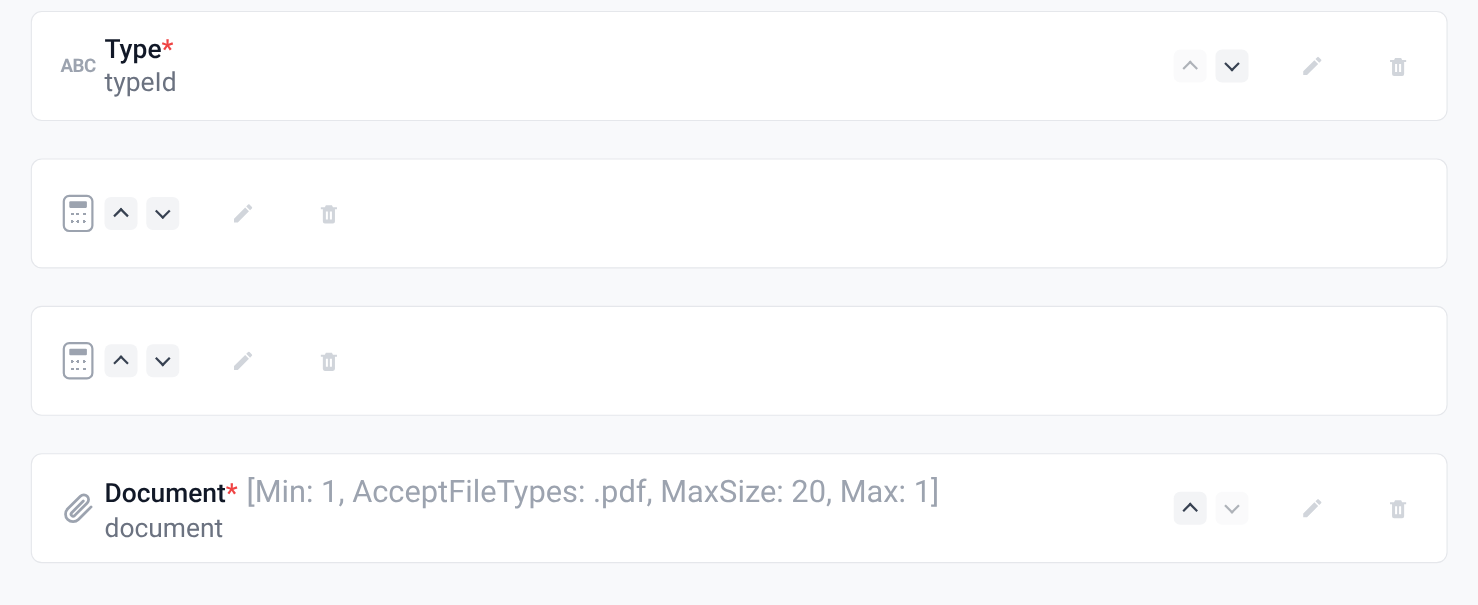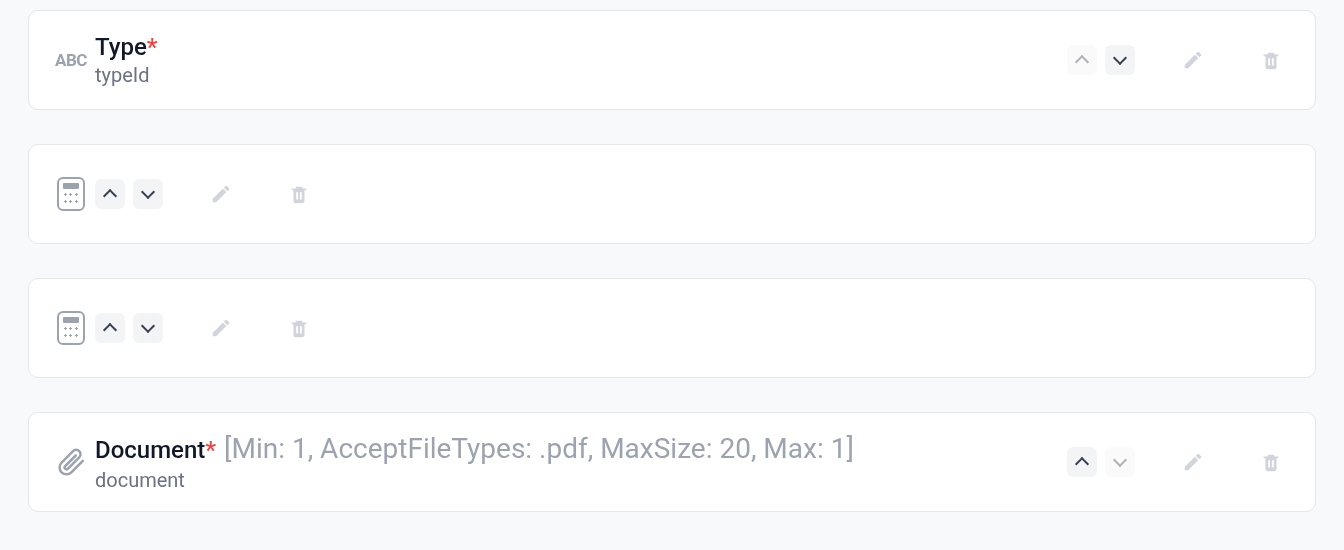--- a/index.html
+++ b/index.html
@@ -69,21 +69,21 @@
   }
   .field-main { flex: 1; }
   .field-title {
     font-size: 24px;
     font-weight: 500;
     color: #111827;
     line-height: 1.2;
   }
   .req { color: #ef4444; font-weight: 600; }
   .field-sub {
-    font-size: 20px;
+    font-size: 24px;
     color: #6b7280;
     margin-top: 2px;
   }
   .field-hint {
     font-size: 28px;
     color: #9ca3af;
     font-weight: 400;
     margin-left: 8px;
   }
   .actions {

